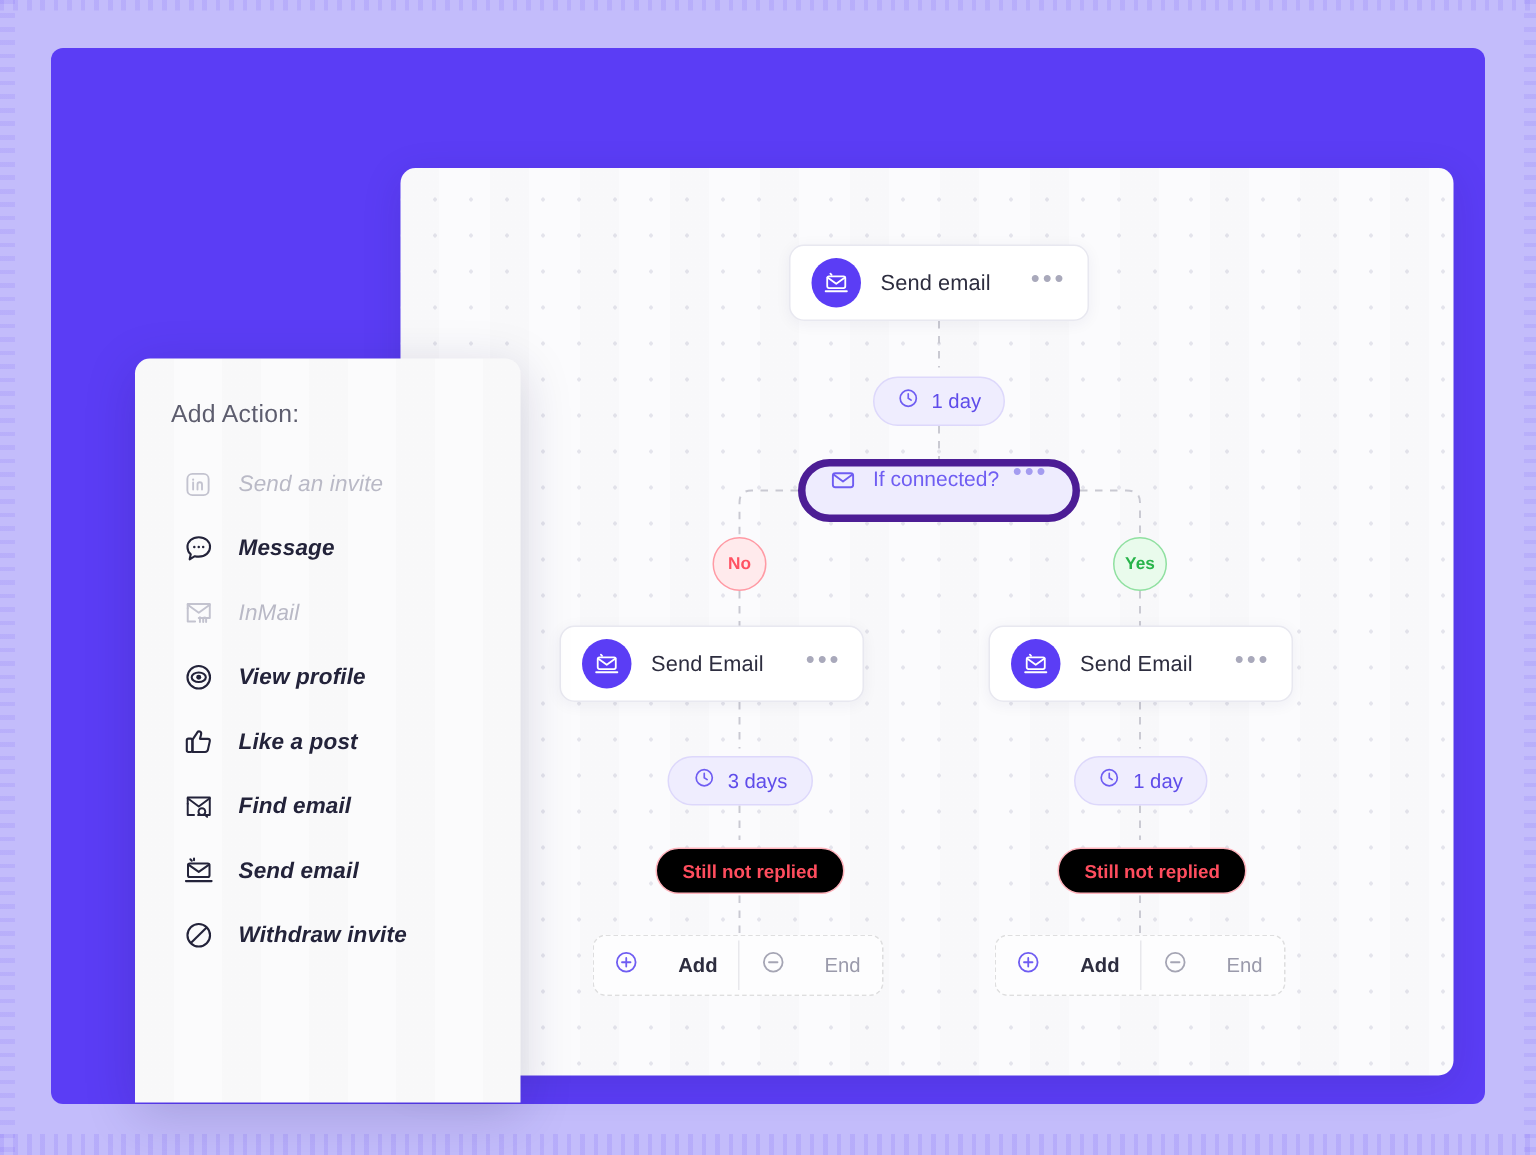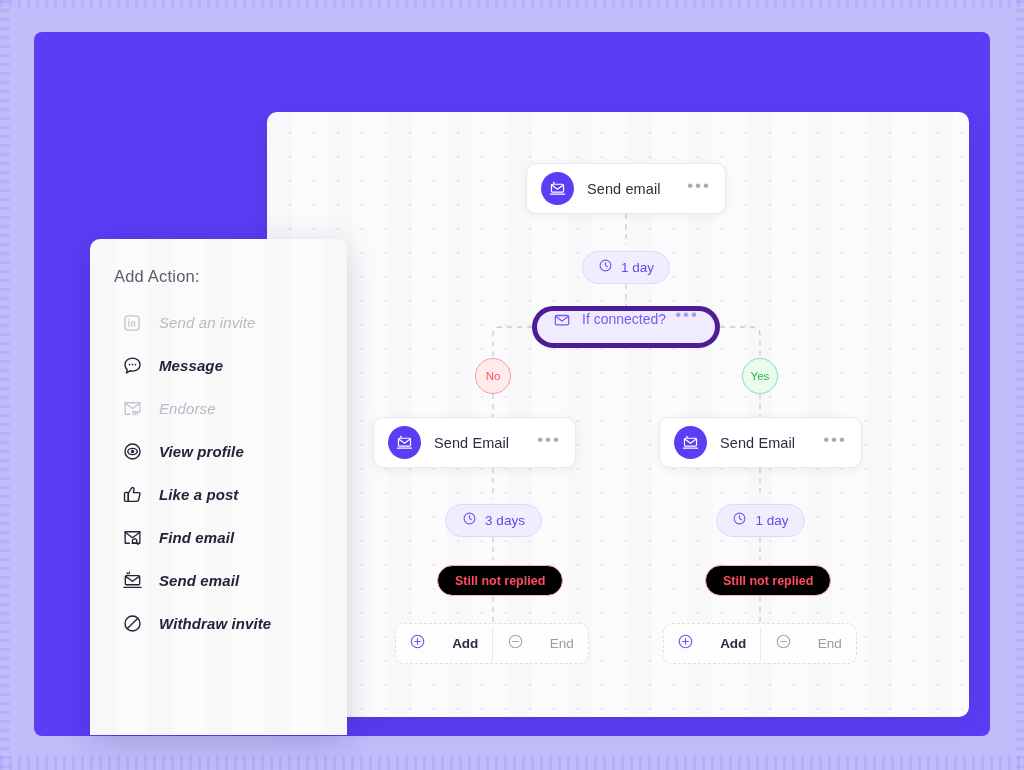--- a/index.html
+++ b/index.html
@@ -195,21 +195,21 @@
   }
 
   
   .branch-badge {
     width: 36px; height: 36px;
     border-radius: 50%;
     display: flex;
     align-items: center;
     justify-content: center;
     font-size: 11.5px;
-    font-weight: normal;
+    font-weight: bold;
   }
   .badge-no  { background: #ffeaec; border: 1.4px solid #ff9aa4; color: #ff5263; }
   .badge-yes { background: #e9fbec; border: 1.4px solid #8fe0a0; color: #28b44a; }
 
   
   .status-pill {
     background: #000000;
     border: 1.4px solid #ffb3bc;
     border-radius: 18px;
     height: 31px;
@@ -531,21 +531,21 @@
 
       <div class="action-item disabled">
         <span class="action-icon">
           <svg width="21" height="21" viewBox="0 0 24 24" fill="none" stroke="#c3c3cf" stroke-width="1.5" stroke-linecap="round" stroke-linejoin="round">
             <path d="M3.6 8.6 V5.4 H20.4 V16 H12"></path>
             <path d="M3.6 5.9 L12 12 L20.4 5.9"></path>
             <path d="M3.6 8.6 V18.6 H9.2"></path>
             <path d="M12.9 15.4 V19 M15.4 19 V16.6 Q15.4 15.6 16.5 15.6 Q17.6 15.6 17.6 16.6 V19"></path>
           </svg>
         </span>
-        <span class="action-label">Endorse</span>
+        <span class="action-label">InMail</span>
       </div>
 
       <div class="action-item">
         <span class="action-icon">
           <svg width="21" height="21" viewBox="0 0 24 24" fill="none" stroke="#23233a" stroke-width="1.6" stroke-linecap="round" stroke-linejoin="round">
             <circle cx="12" cy="12" r="8.6"></circle>
             <ellipse cx="12" cy="12" rx="5.4" ry="3.6"></ellipse>
             <circle cx="12" cy="12" r="1.9" fill="#23233a" stroke="none"></circle>
           </svg>
         </span>

